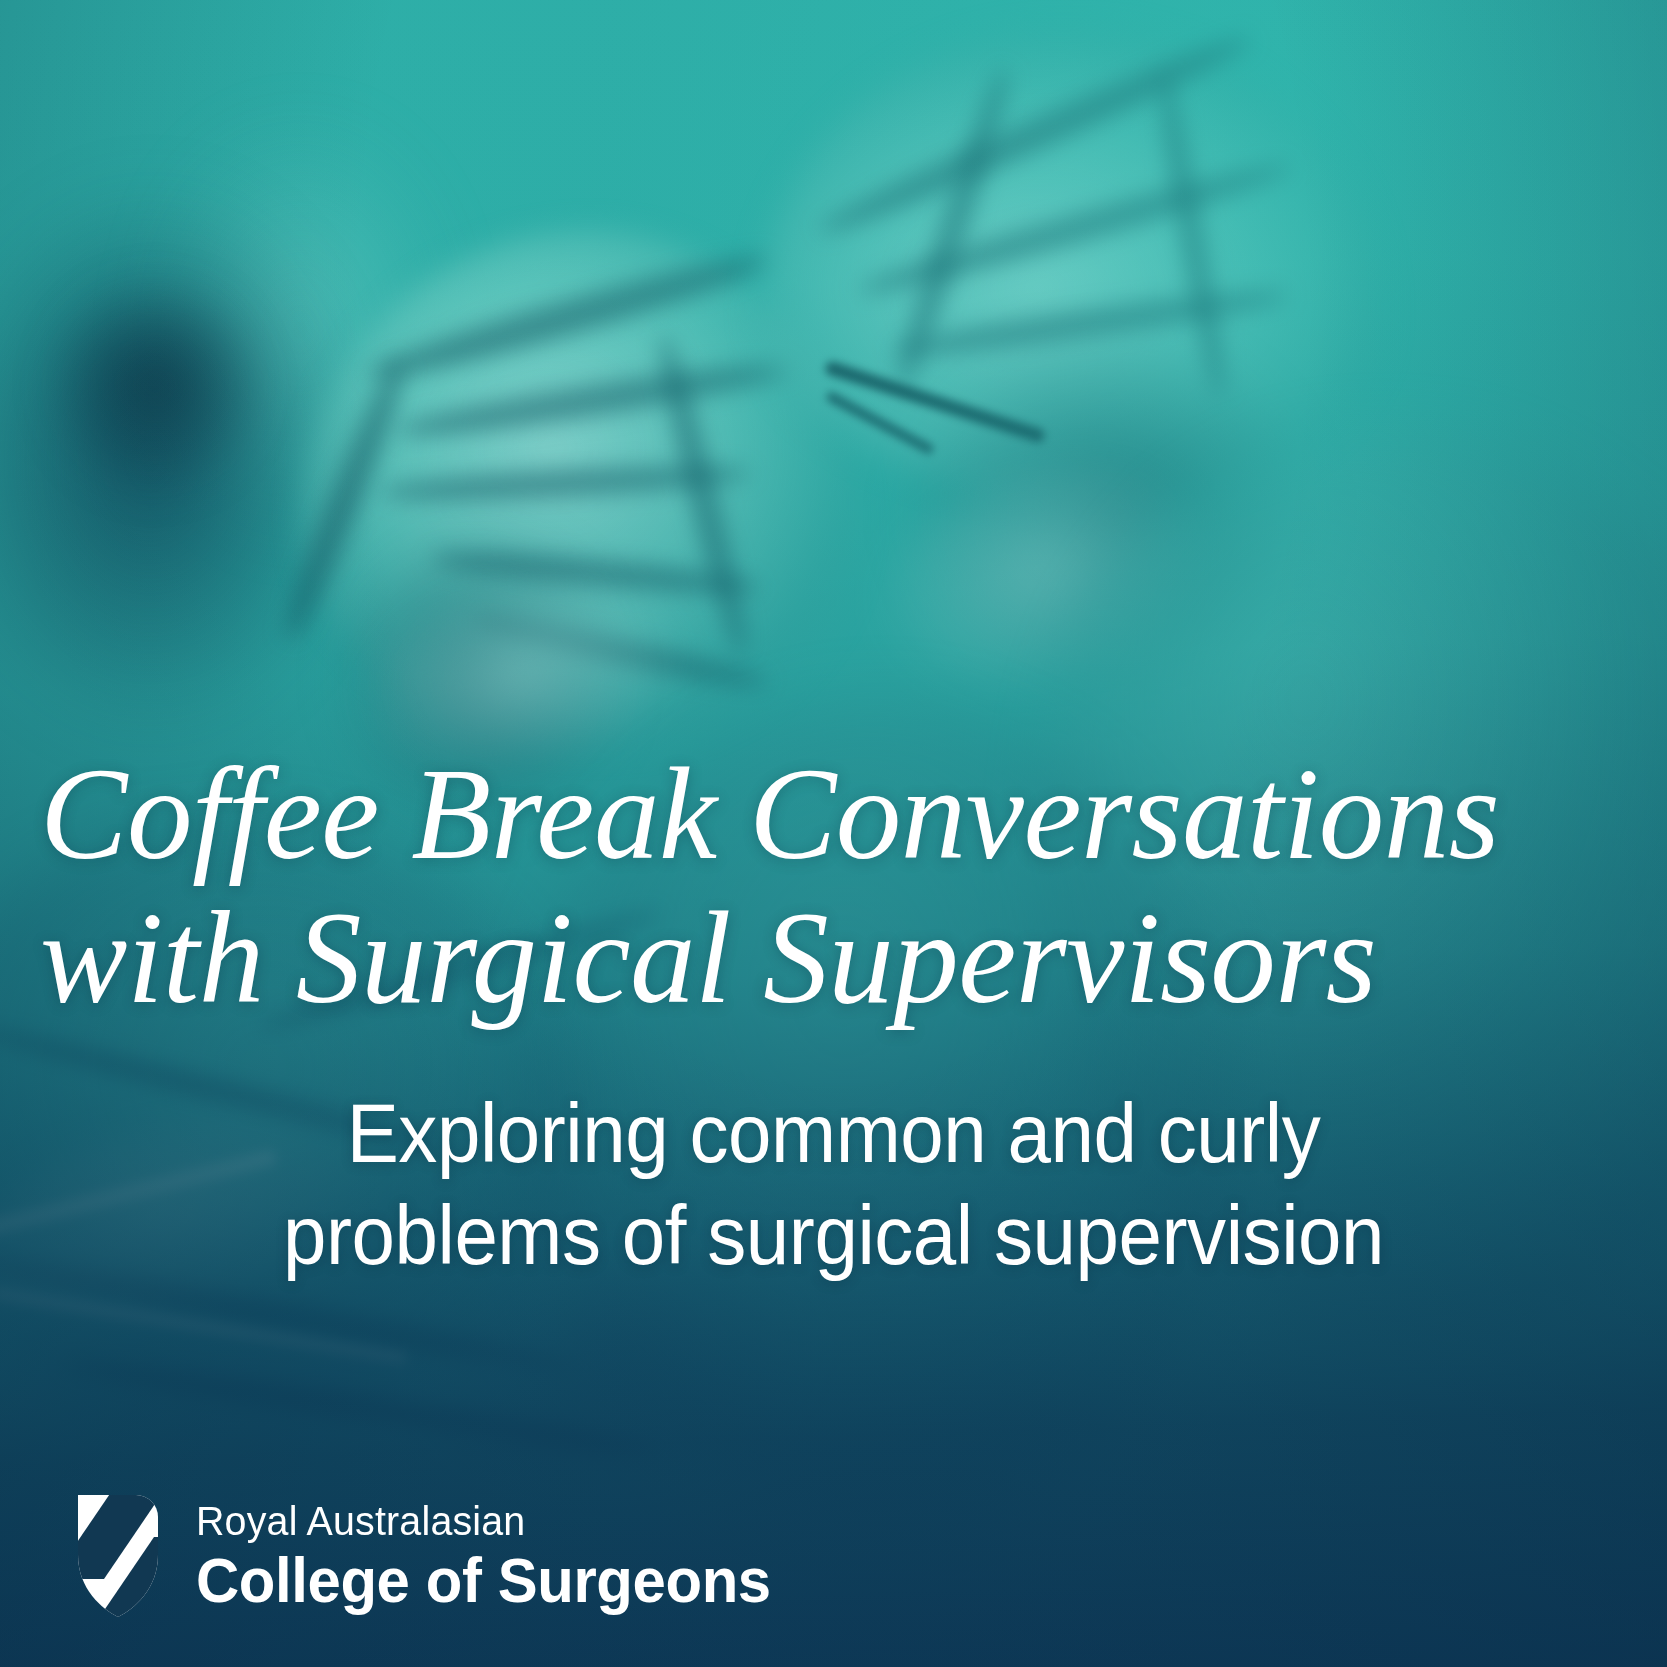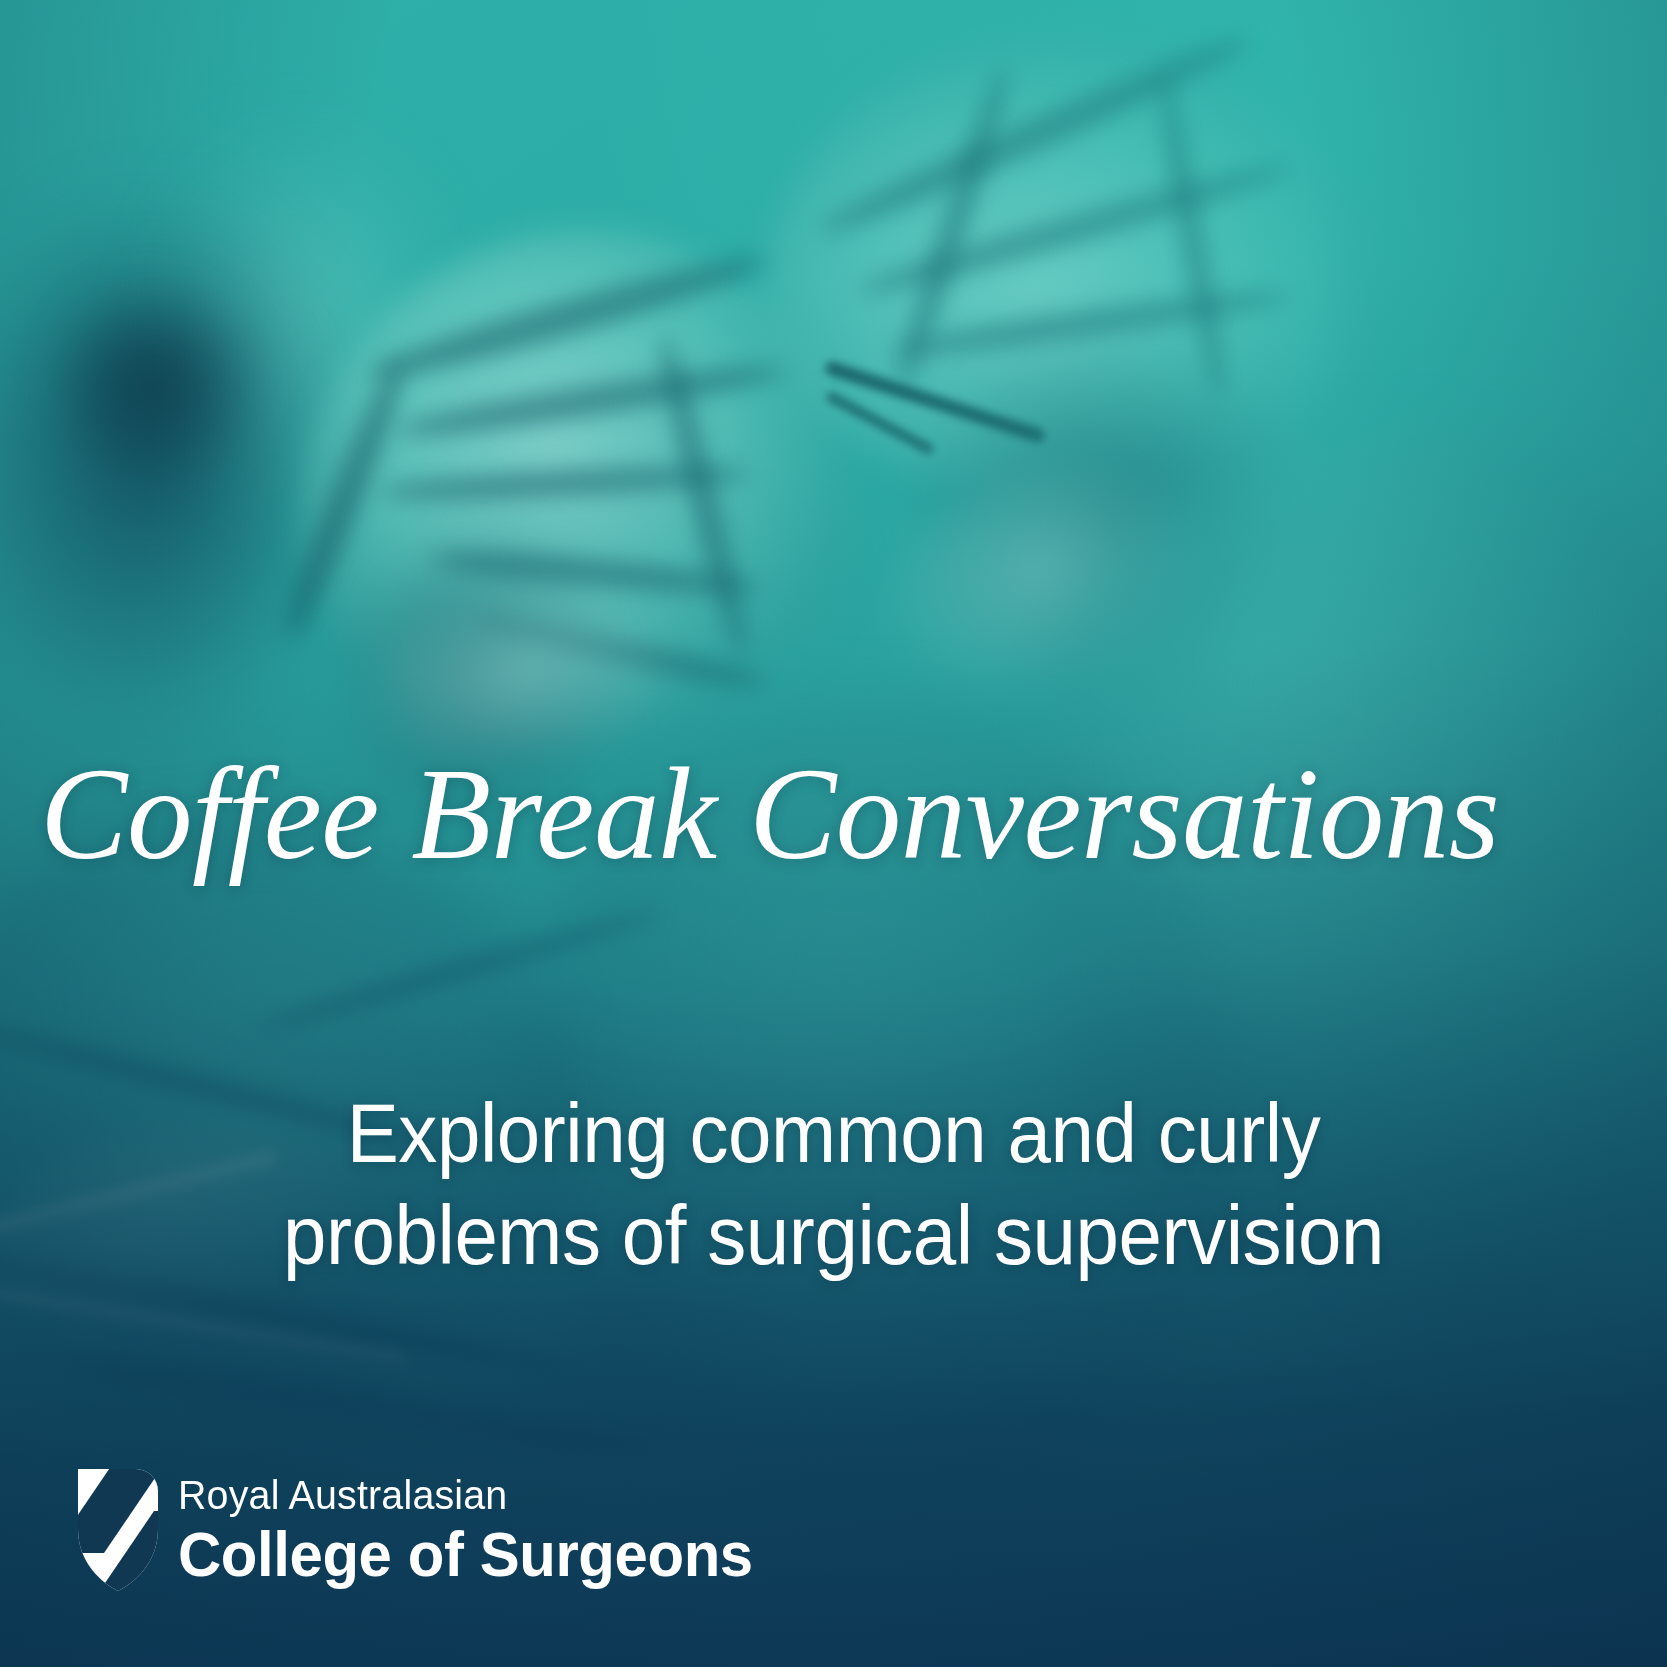--- a/index.html
+++ b/index.html
@@ -315,24 +315,24 @@
     letter-spacing: -0.5px;
     white-space: nowrap;
     transform: scaleX(.93);
     text-shadow: 0 2px 12px rgba(5,35,55,.30);
   }
 
   
   .logo {
     position: absolute;
     left: 76px;
-    bottom: 74px;
+    bottom: 48px;
     display: flex;
     align-items: center;
-    gap: 18px;
+    gap: 36px;
   }
   .logo-shield {
     width: 84px;
     height: 126px;
     flex: 0 0 auto;
     display: block;
   }
   .logo-words {
     display: flex;
     flex-direction: column;
@@ -410,20 +410,21 @@
 
     <div class="duotone-cast"></div>
     <div class="duotone-overlay"></div>
     <div class="vignette"></div>
   </div>
 
   <div class="content">
 
     <div class="title-block">
       <div class="title-line">Coffee Break Conversations</div>
+      <div class="title-line">with Surgical Supervisors</div>
     </div>
 
     <div class="subtitle-block">
       <div class="subtitle-line">Exploring common and curly</div>
       <div class="subtitle-line">problems of surgical supervision</div>
     </div>
 
     <div class="logo">
       <svg class="logo-shield" viewBox="0 0 84 126">
         <defs>

